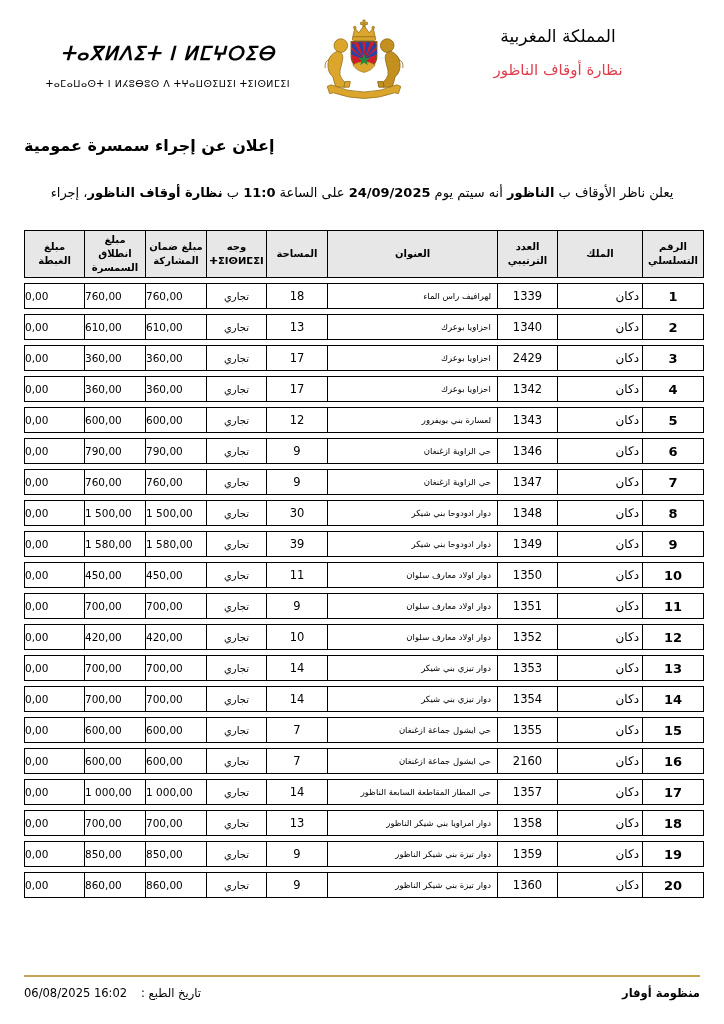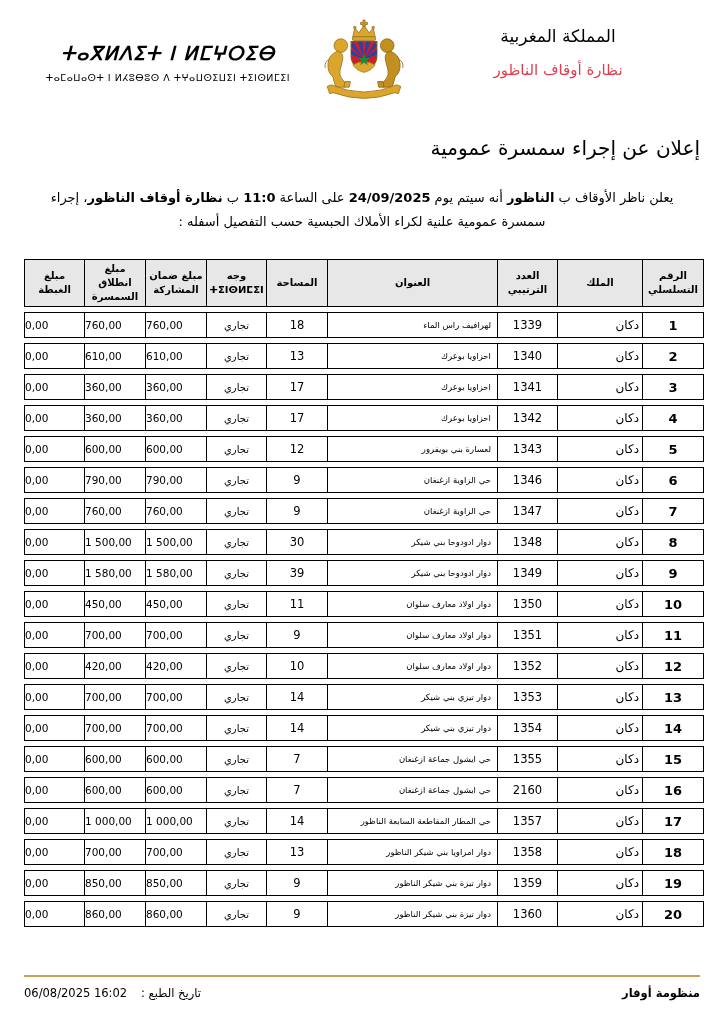--- a/index.html
+++ b/index.html
@@ -8,29 +8,29 @@
     width:724px; height:1024px;
     font-family:"DejaVu Sans", sans-serif;
     color:#000; position:relative; overflow:hidden;
   }
   .page { width:724px; height:1024px; padding:10px 24px 0; position:relative; }
 
   
   .doc-header { display:flex; align-items:flex-start; }
   .tifinagh-block { width:288px; text-align:center; padding-top:32px; }
   .tif1 { font-size:19px; letter-spacing:1px; font-weight:bold;font-style:italic; }
-  .tif2 { font-size:9.5px; margin-top:8px; letter-spacing:.5px; }
+  .tif2 { font-size:9.5px; margin-top:14px; letter-spacing:.5px; }
   .logo-wrap { width:104px; display:flex; justify-content:center; padding-top:4px; }
   .arabic-block { flex:1; text-align:center; font-weight:normal; padding-top:16px; }
   .kingdom  { font-size:17px; }
   .ministry { font-size:16.5px; margin-top:13px; }
   .directorate { font-size:15px; margin-top:15px; color:#e03e4e; }
 
   
-  .title { text-align:right; font-size:20px; font-weight:normal; margin-top:22px; }
+  .title { text-align:left; font-size:16px; font-weight:bold; margin-top:22px; }
   .intro { text-align:center; font-size:13px; margin-top:26px; line-height:1.85; }
   .intro b { font-weight:bold; }
 
   
   table {
     width:680px; margin:20px auto 0; direction:rtl;
     border-collapse:separate; border-spacing:0 5px; table-layout:fixed;
   }
   th, td {
     border:1.4px solid #000; border-left:1.4px solid #000; border-right:none;
@@ -114,21 +114,20 @@
       <div class="kingdom">المملكة المغربية</div>
       <div class="directorate">نظارة أوقاف الناظور</div>
     </div>
   </header>
 
   <h1 class="title" dir="rtl">إعلان عن إجراء سمسرة عمومية</h1>
 
   <p class="intro" dir="rtl">
     <span>يعلن ناظر الأوقاف ب </span><b>الناظور</b><span> أنه سيتم يوم </span><b>24/09/2025</b><span> على الساعة </span><b>11:0</b><span> ب </span><b>نظارة أوقاف الناظور</b><span>، إجراء</span>
     <br>
-    <span>سمسرة عمومية علنية لكراء الأملاك الحبسية حسب التفصيل أسفله :</span>
   </p>
 
   <table dir="rtl">
     <colgroup>
       <col style="width:62px">
         <col style="width:85px">
         <col style="width:60px">
       <col style="width:170px">
         <col style="width:61px">
         <col style="width:60px">
@@ -171,21 +170,21 @@
           <td class="c-area">13</td>
           <td class="c-use">تجاري</td>
           <td class="c-amount">610,00</td>
           <td class="c-amount">610,00</td>
           <td class="c-amount">0,00</td>
         </tr>
 
         <tr>
           <td class="c-serial">3</td>
           <td class="c-property">دكان</td>
-          <td class="c-ordinal">1341</td>
+          <td class="c-ordinal">2429</td>
           <td class="c-address">احزاويا بوعرك</td>
           <td class="c-area">17</td>
           <td class="c-use">تجاري</td>
           <td class="c-amount">360,00</td>
           <td class="c-amount">360,00</td>
           <td class="c-amount">0,00</td>
         </tr>
 
         <tr>
           <td class="c-serial">4</td>

